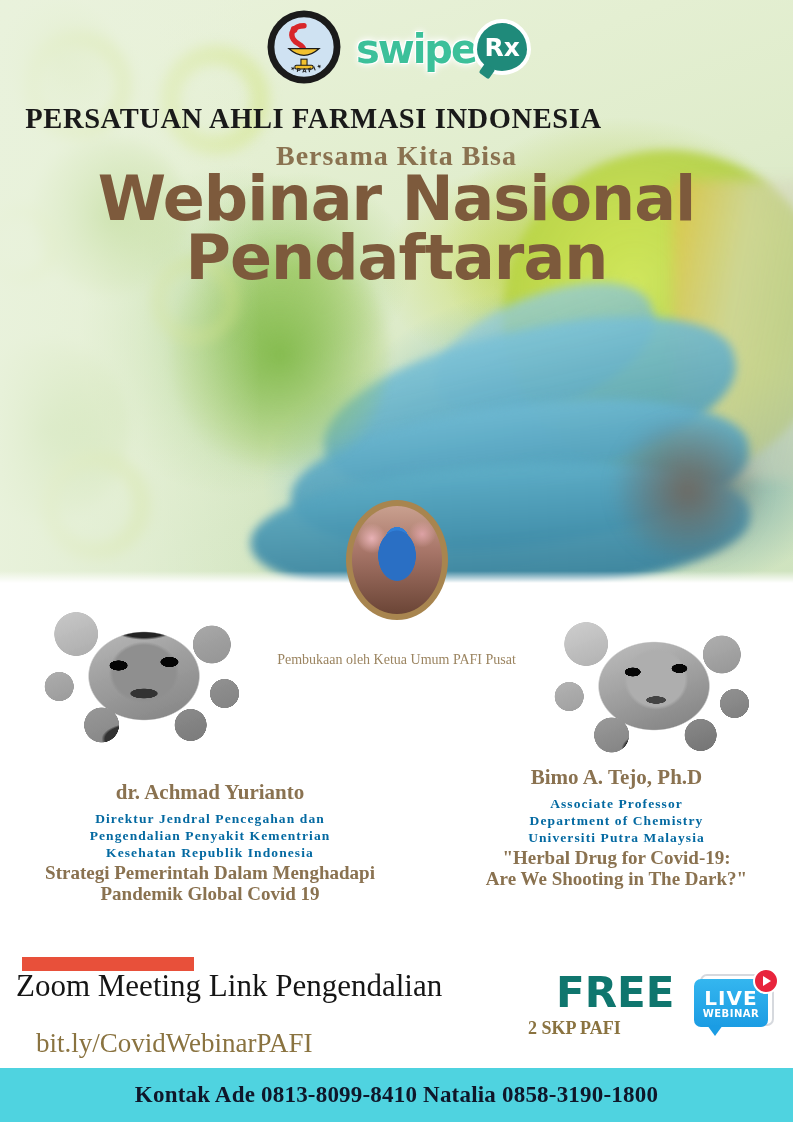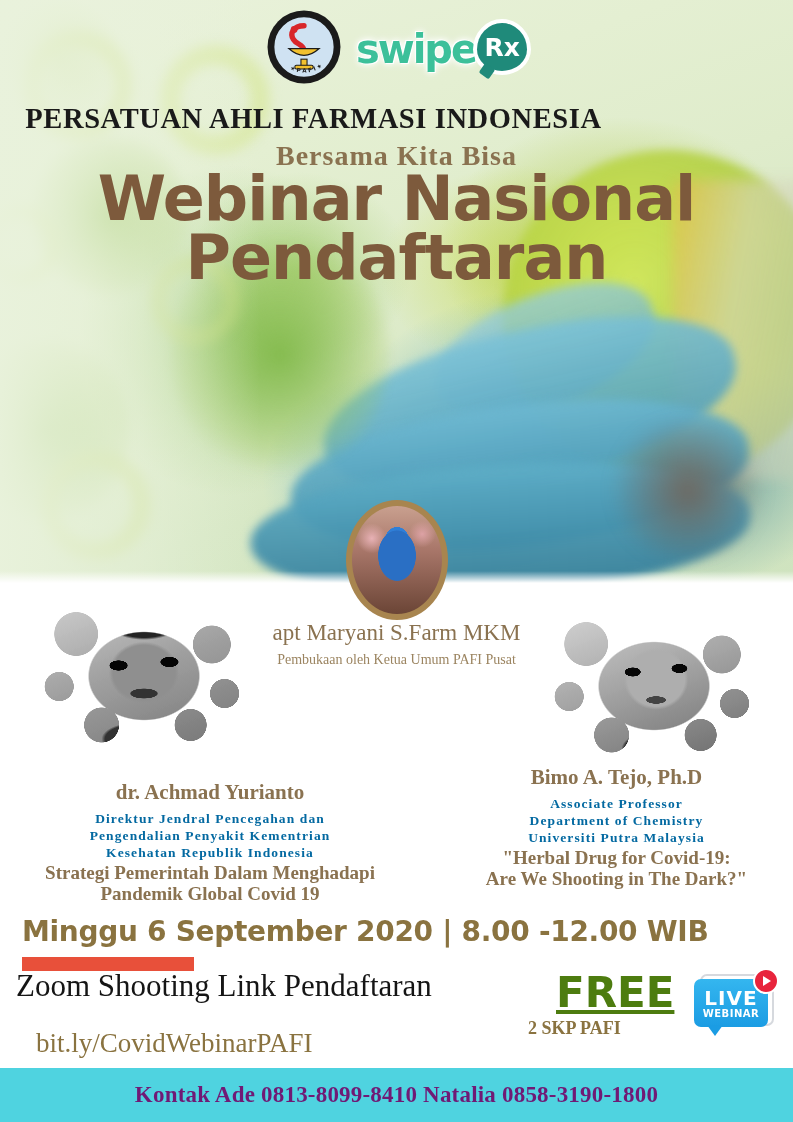--- a/index.html
+++ b/index.html
@@ -190,21 +190,21 @@
   .zoom-line {
     position:absolute; left:16px; top:968px; z-index:10;
     font-family:"Liberation Serif", serif; font-size:31px; color:#151515;
   }
   .bitly {
     position:absolute; left:36px; top:1028px; z-index:9;
     font-family:"Liberation Serif", serif; font-size:27px; color:#8a7340;
   }
   .free-word {
     position:absolute; left:556px; top:968px; z-index:9;
-    font-family:"DejaVu Sans", sans-serif; font-weight:bold; font-size:42px; color:#4d7c0f; letter-spacing:0px;text-decoration:underline;
+    font-family:"DejaVu Sans", sans-serif; font-weight:bold; font-size:42px; color:#0f766e; letter-spacing:0px;
   }
   .skp {
     position:absolute; left:528px; top:1018px; z-index:9;
     font-family:Liberation Serif, serif; font-weight:bold; font-size:18px; color:#8a7340;
   }
 
   
   .live-badge { position:absolute; left:694px; top:972px; width:84px; height:66px; z-index:10; }
   .lb-outline { position:absolute; left:6px; top:2px; width:74px; height:52px; border:2px solid #d6d9de; border-radius:7px; }
   .lb-body {
@@ -220,21 +220,21 @@
     position:absolute; right:-1px; top:-4px; width:26px; height:26px; border-radius:50%;
     background:#e8243c; display:flex; align-items:center; justify-content:center; border:2px solid #fff;
   }
   .lb-play i { width:0;height:0; border-left:8px solid #fff; border-top:5px solid transparent; border-bottom:5px solid transparent; margin-left:2px; display:block; }
 
   
   .contact-bar {
     position:absolute; left:0; bottom:0; width:793px; height:54px; z-index:11;
     background:#4fd3e0; display:flex; align-items:center; justify-content:center;
   }
-  .contact-text { font-family:"Liberation Serif", serif; font-weight:bold; font-size:23px; color:#701a75; letter-spacing:.2px; }
+  .contact-text { font-family:"Liberation Serif", serif; font-weight:bold; font-size:23px; color:#0f172a; letter-spacing:.2px; }
 </style>
 </head>
 <body>
 
 <div class="poster">
 
   <div class="hero">
     <div class="petri"></div>
     <div class="jar"></div>
     <div class="glove g4"></div>
@@ -283,21 +283,20 @@
   </div>
 
   <div class="org-name">PERSATUAN AHLI FARMASI INDONESIA</div>
   <div class="tagline">Bersama Kita Bisa</div>
   <div class="main-title">
     <span>Webinar Nasional</span>
     <span class="l2">Pendaftaran</span>
   </div>
 
   <div class="center-photo"></div>
-  <div class="center-name">apt Maryani S.Farm MKM</div>
   <div class="center-role">Pembukaan oleh Ketua Umum PAFI Pusat</div>
 
   <div class="portrait p-left"></div>
   <div class="portrait p-right"></div>
 
   <div class="spk spk-left">
     <div class="spk-name">dr. Achmad Yurianto</div>
     <div class="spk-aff" style="white-space:pre-line">Direktur Jendral Pencegahan dan
 Pengendalian Penyakit Kementrian
 Kesehatan Republik Indonesia</div>
@@ -307,23 +306,22 @@
 
   <div class="spk spk-right">
     <div class="spk-name">Bimo A. Tejo, Ph.D</div>
     <div class="spk-aff" style="white-space:pre-line">Associate Professor
 Department of Chemistry
 Universiti Putra Malaysia</div>
     <div class="spk-topic" style="white-space:pre-line">"Herbal Drug for Covid-19:
 Are We Shooting in The Dark?"</div>
   </div>
 
-  <div class="date-line">Minggu  6 September  2020 | 8.00 -12.00 WIB</div>
   <div class="redbar"></div>
-  <div class="zoom-line">Zoom Shooting  Link  Pendaftaran</div>
+  <div class="zoom-line">Zoom Meeting  Link  Pengendalian</div>
   <div class="bitly">bit.ly/CovidWebinarPAFI</div>
   <div class="free-word">FREE</div>
   <div class="skp">2 SKP PAFI</div>
 
   <div class="live-badge">
     <div class="lb-outline"></div>
     <div class="lb-body">
       <span class="lb-live">LIVE</span>
       <span class="lb-web">WEBINAR</span>
     </div>

